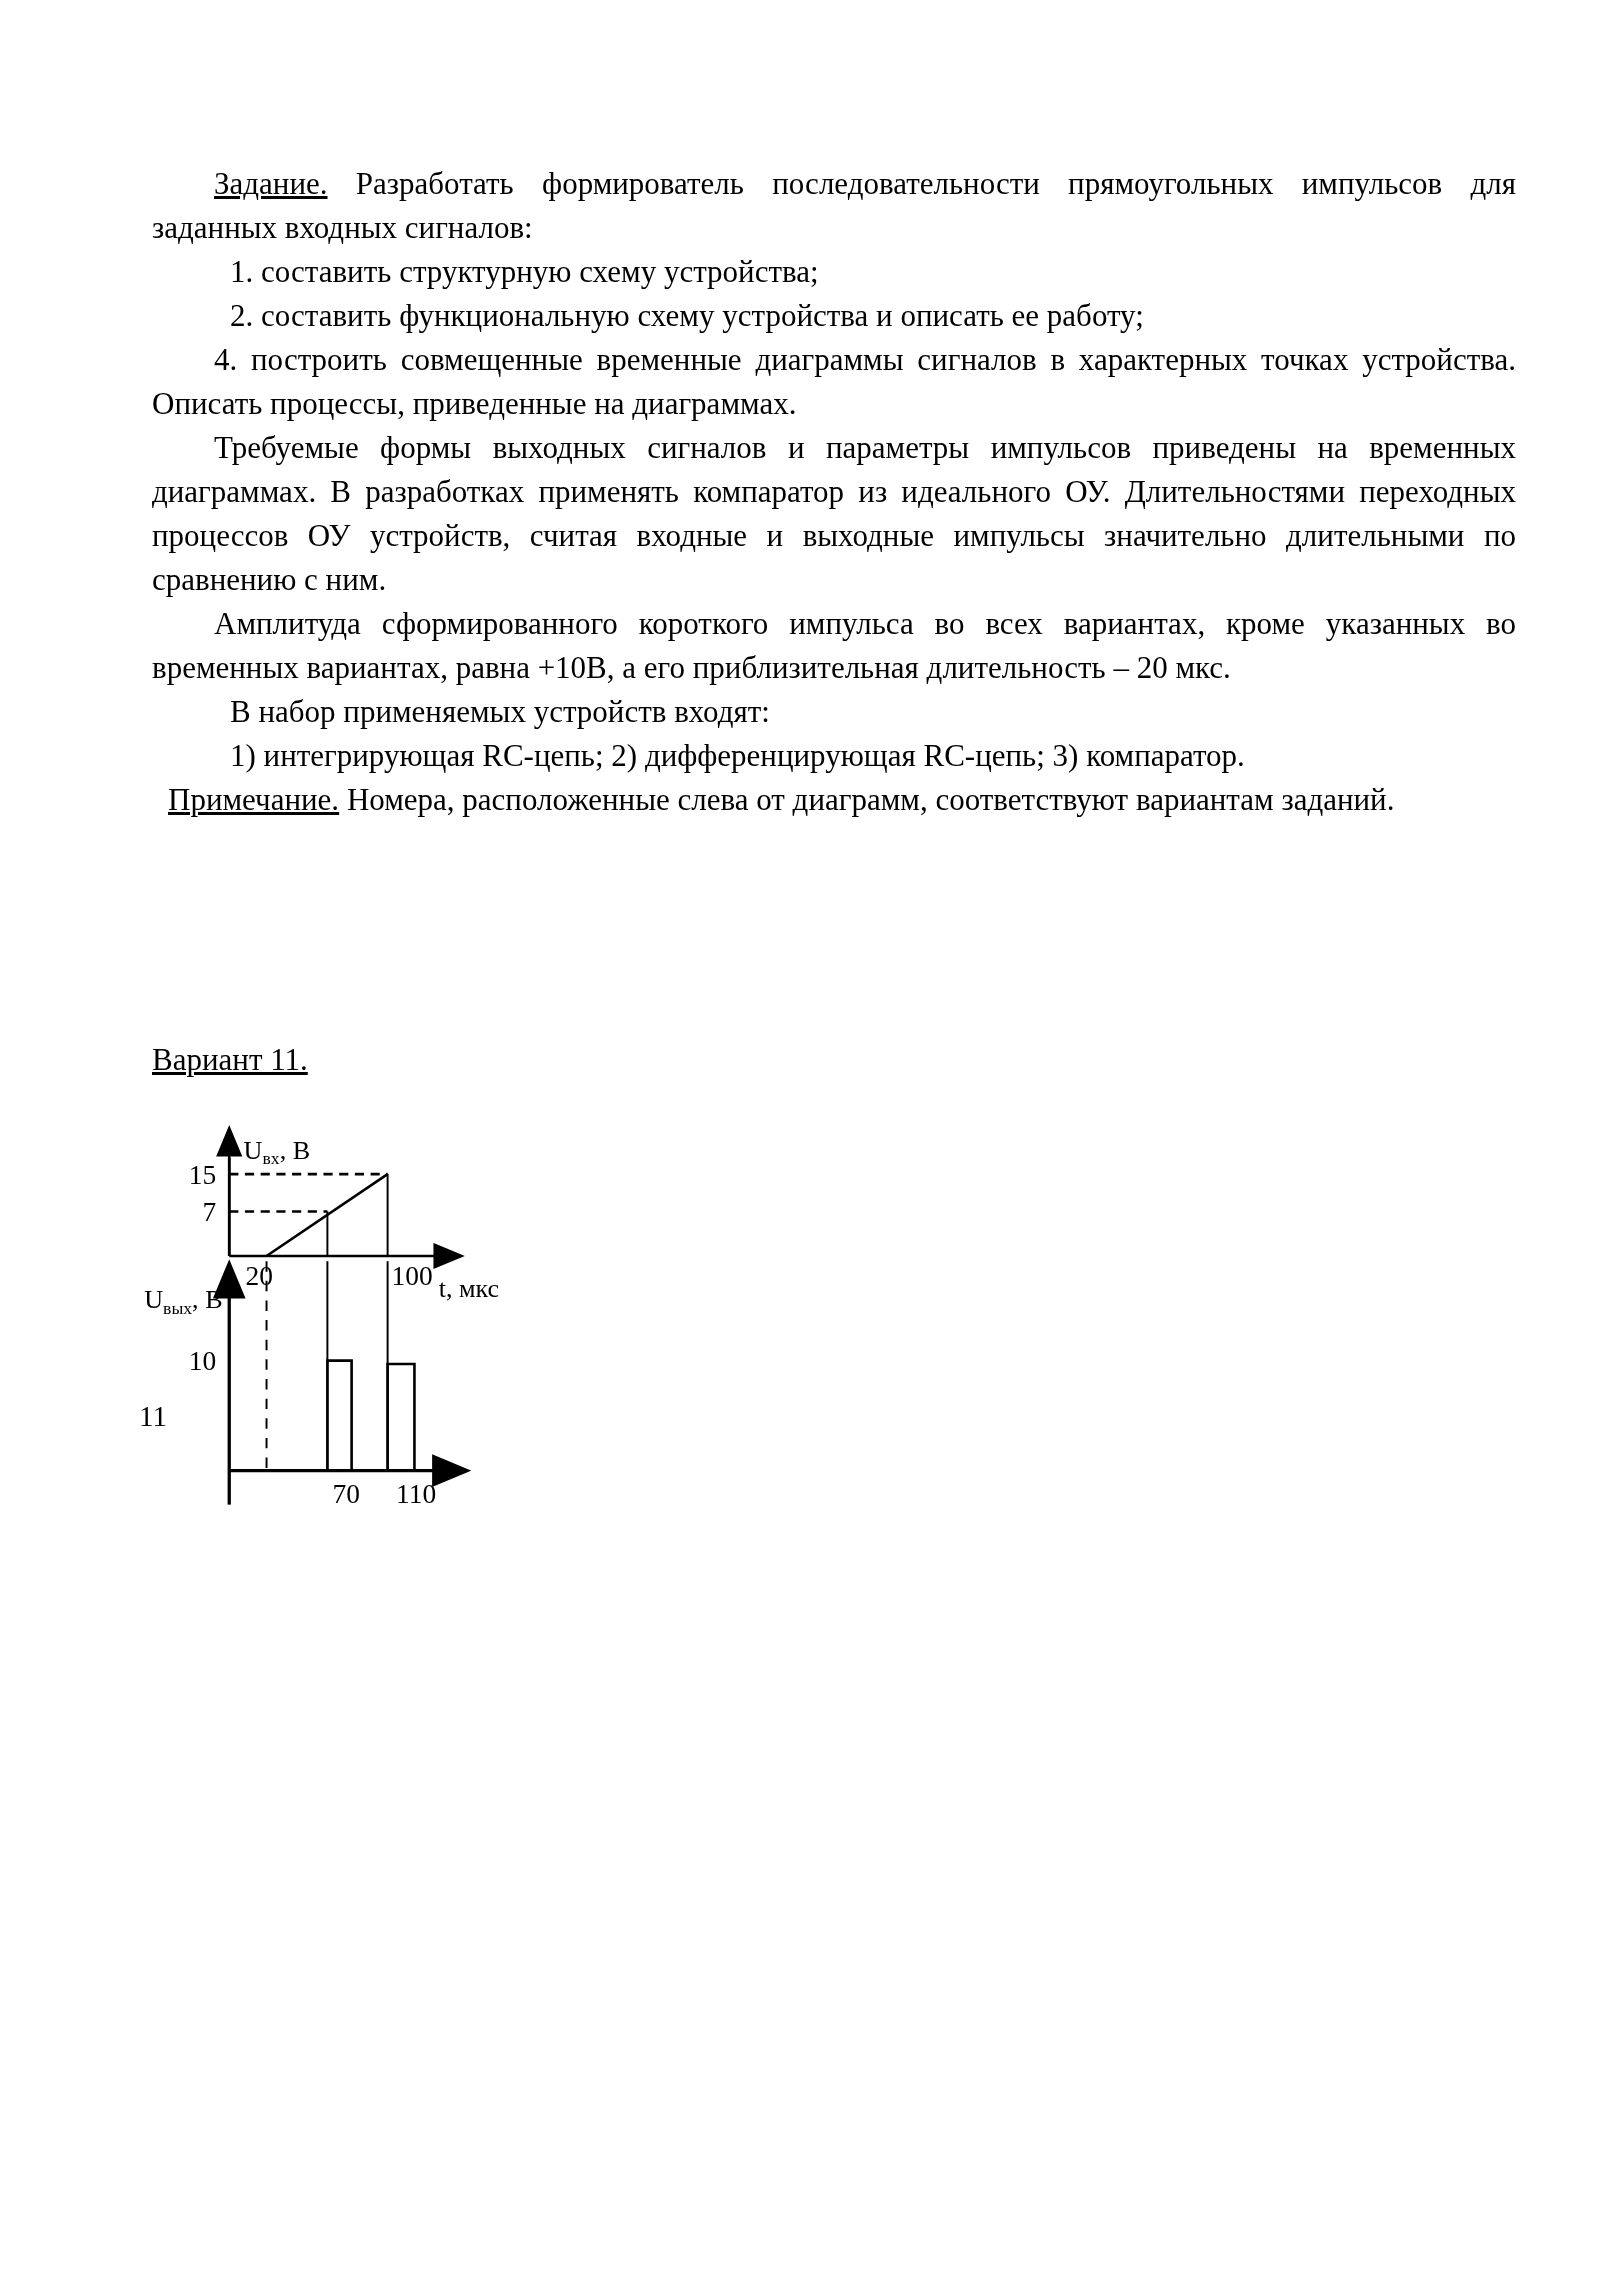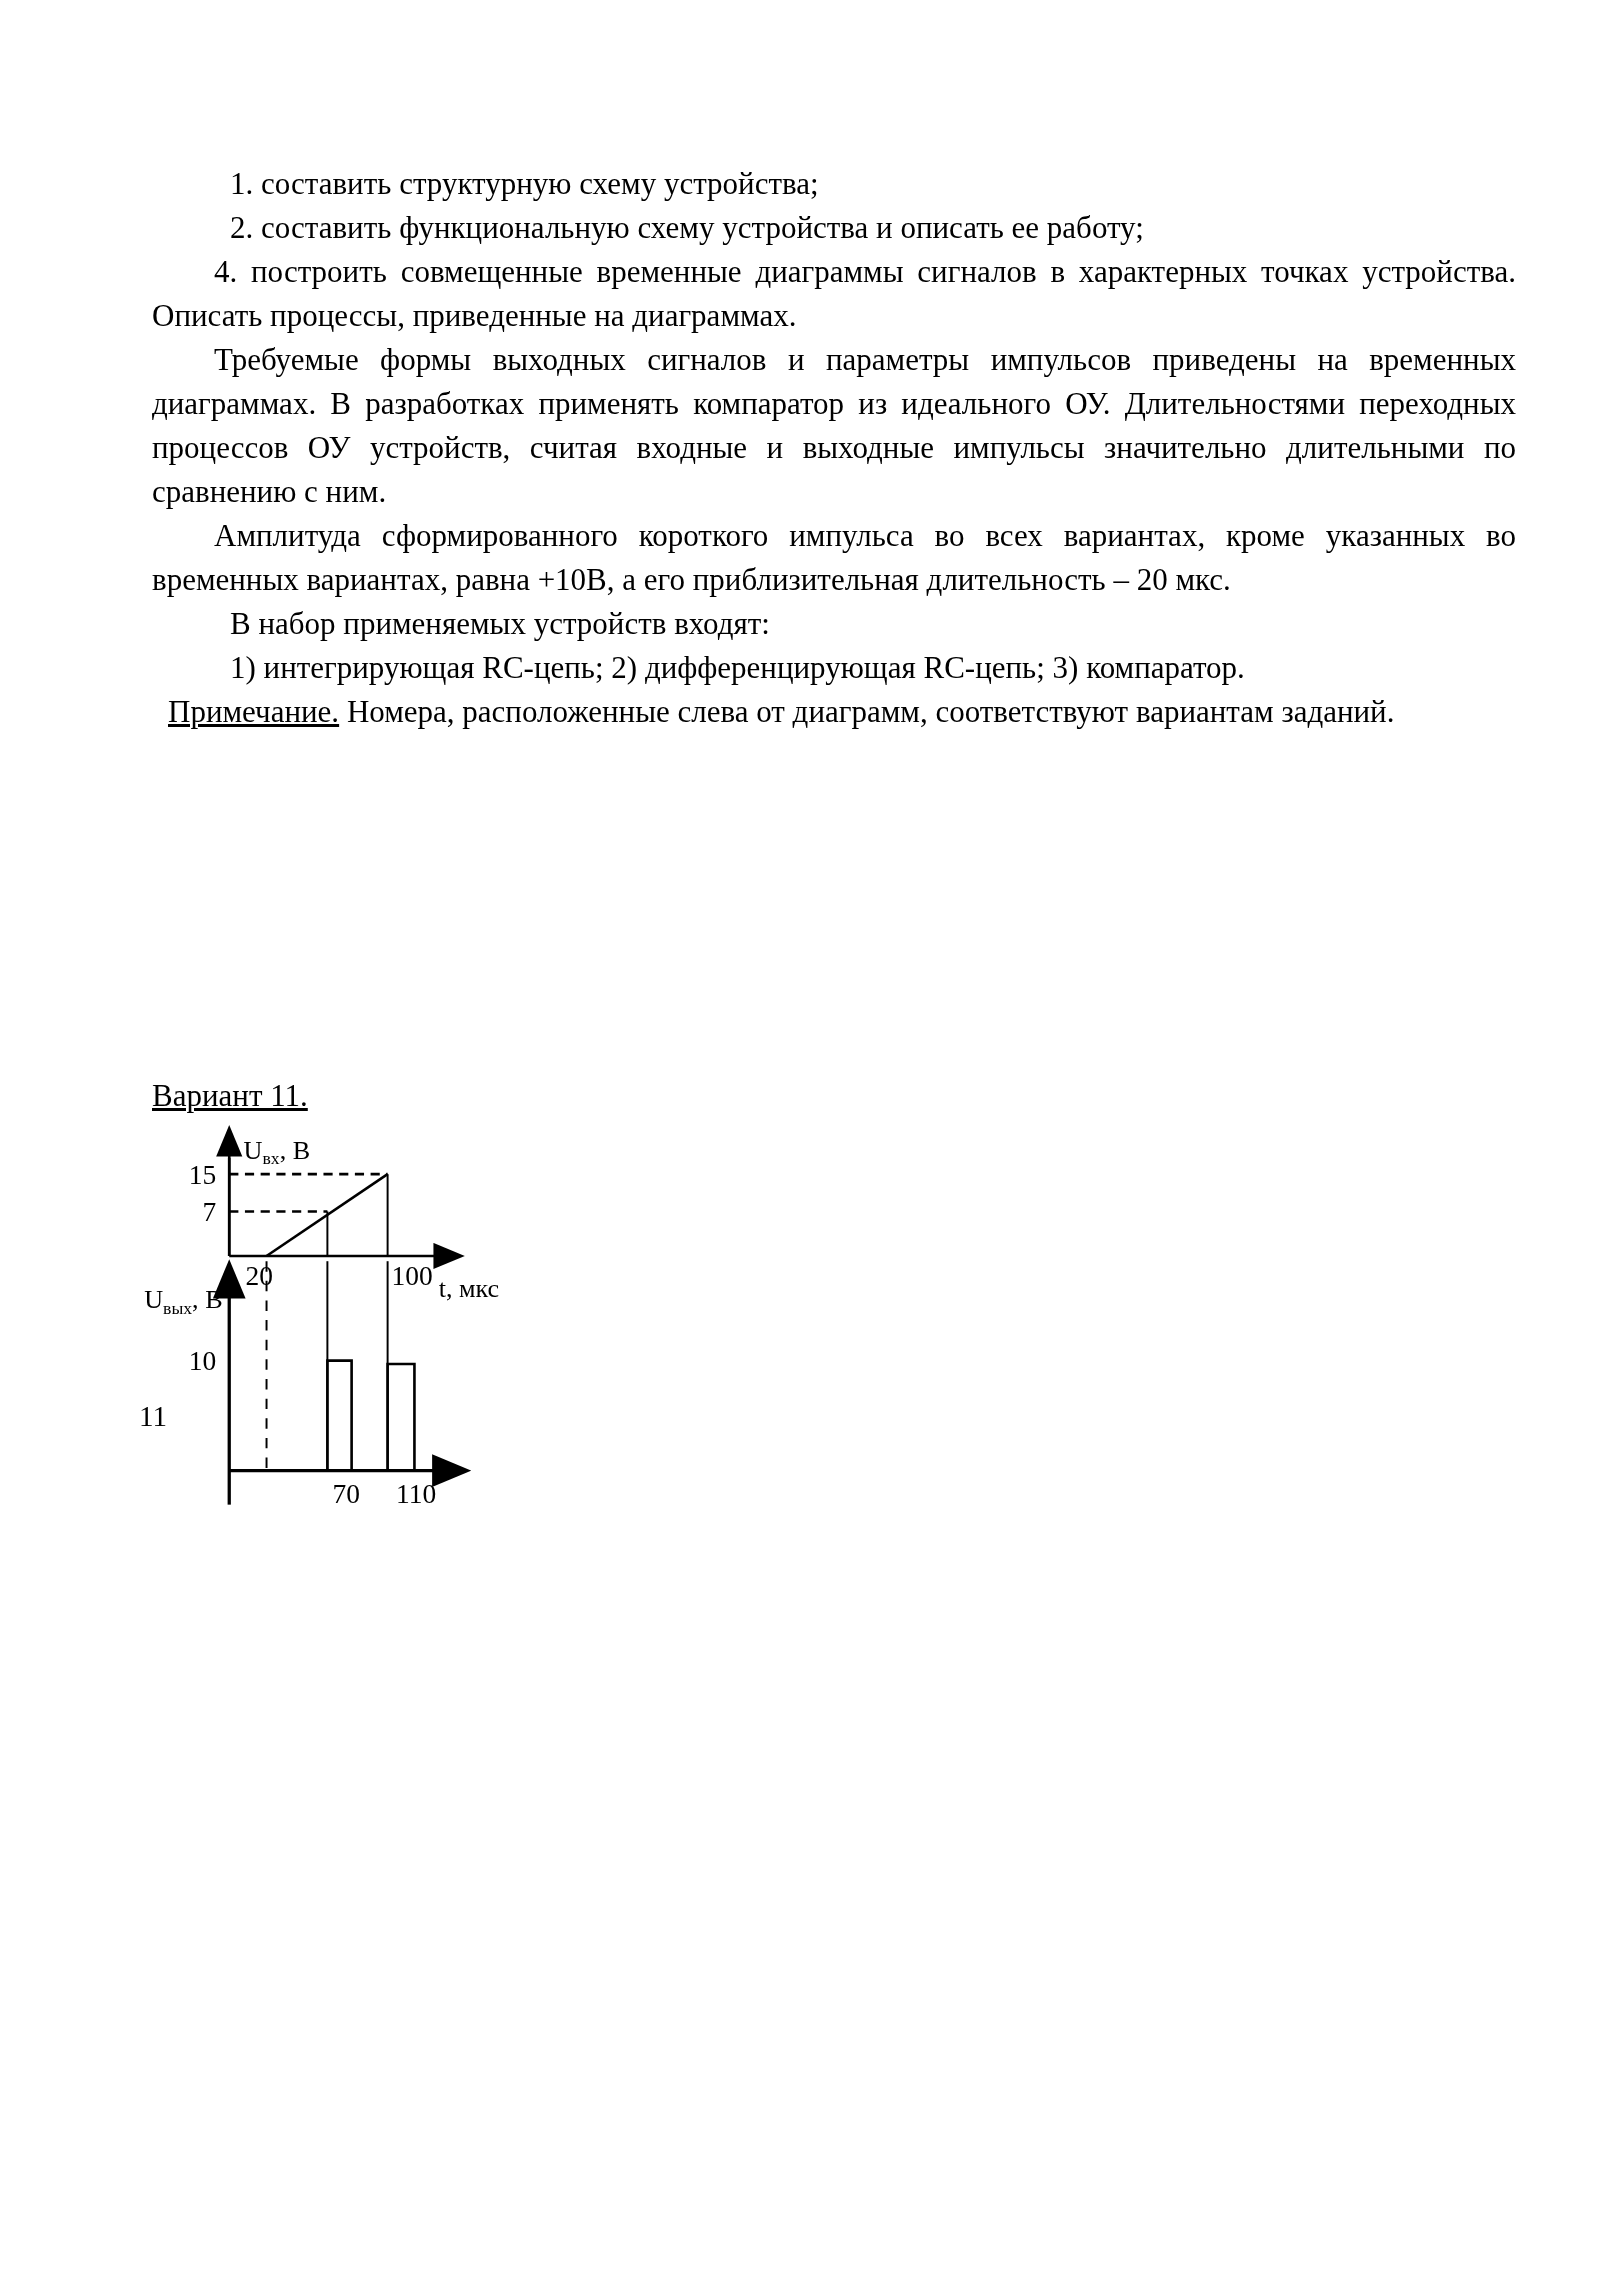--- a/index.html
+++ b/index.html
@@ -43,21 +43,20 @@
   .para.last-line-left { text-align: left; margin-left: 16px; }
 
   .u { text-decoration: underline; }
 
   .variant-heading {
     position: absolute;
     left: 152px;
     top: 1042px;
     font-size: 31px;
     text-decoration: underline;
-    margin-top: 36px;
   }
 
   
   .diagram {
     position: absolute;
     left: 131px;
     top: 1112px;
     width: 720px;
     height: 445px;
   }
@@ -70,20 +69,21 @@
     font-size: 29px;
   }
 </style>
 </head>
 <body>
 
 <div class="page">
 
   <div class="body-text">
 
+    <p class="para"><span class="u">Задание.</span><span> Разработать формирователь последовательности прямоугольных импульсов для заданных входных сигналов:</span></p>
 
     <p class="para last-line-left">1. составить структурную схему устройства;</p>
 
     <p class="para last-line-left">2. составить функциональную схему устройства и описать ее работу;</p>
 
 
     <p class="para">4. построить совмещенные временные диаграммы сигналов в характерных точках устройства. Описать процессы, приведенные на диаграммах.</p>
 
     <p class="para">Требуемые формы выходных сигналов и параметры импульсов приведены на временных диаграммах. В разработках применять компаратор из идеального ОУ. Длительностями переходных процессов ОУ устройств, считая входные и выходные импульсы значительно длительными по сравнению с ним.</p>
 

